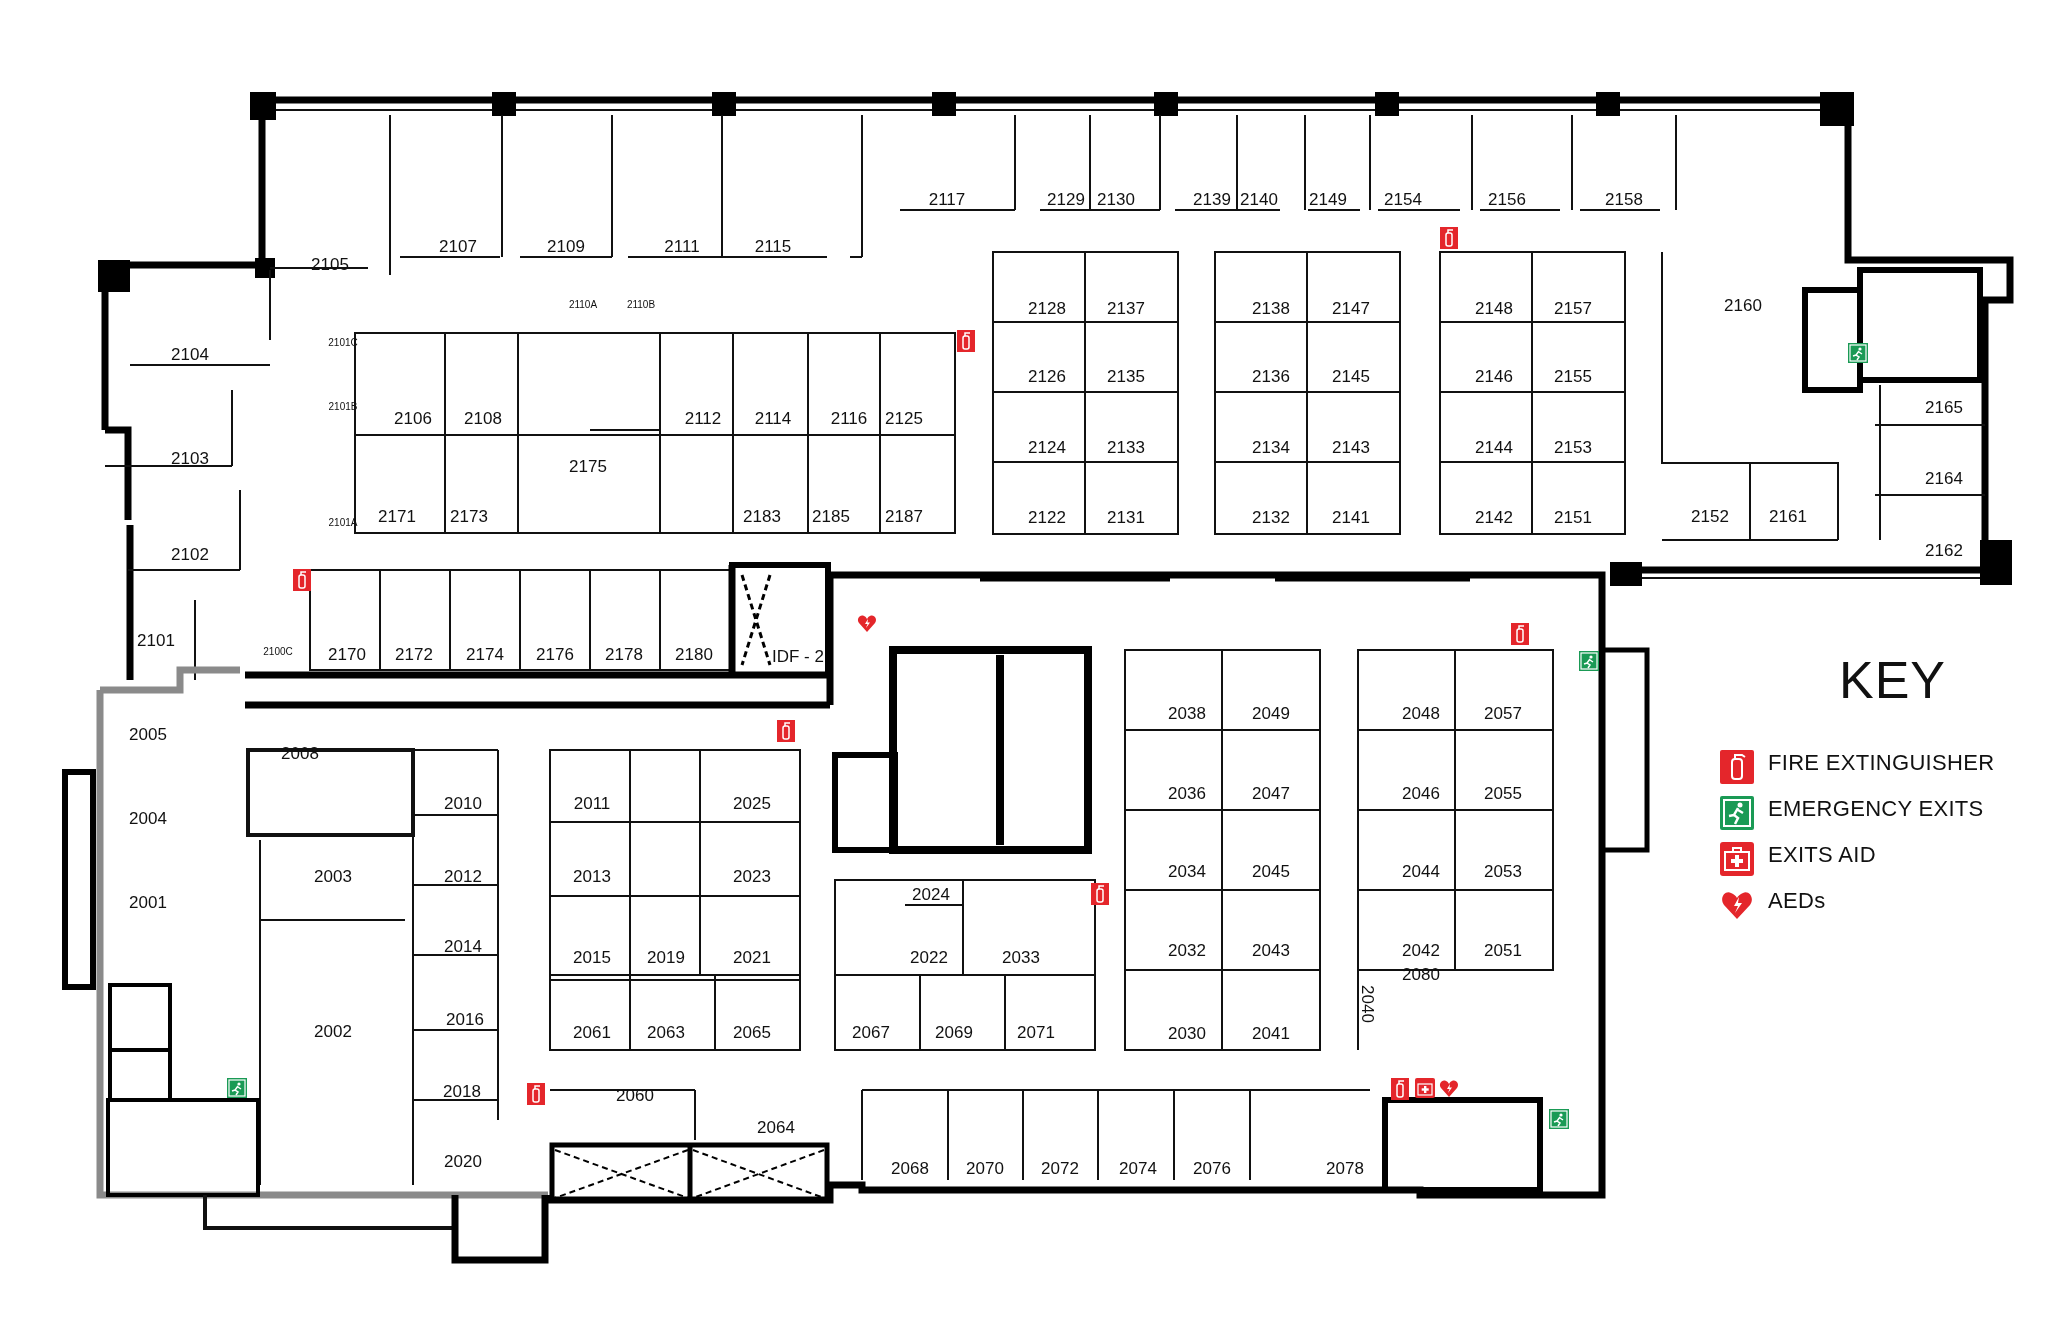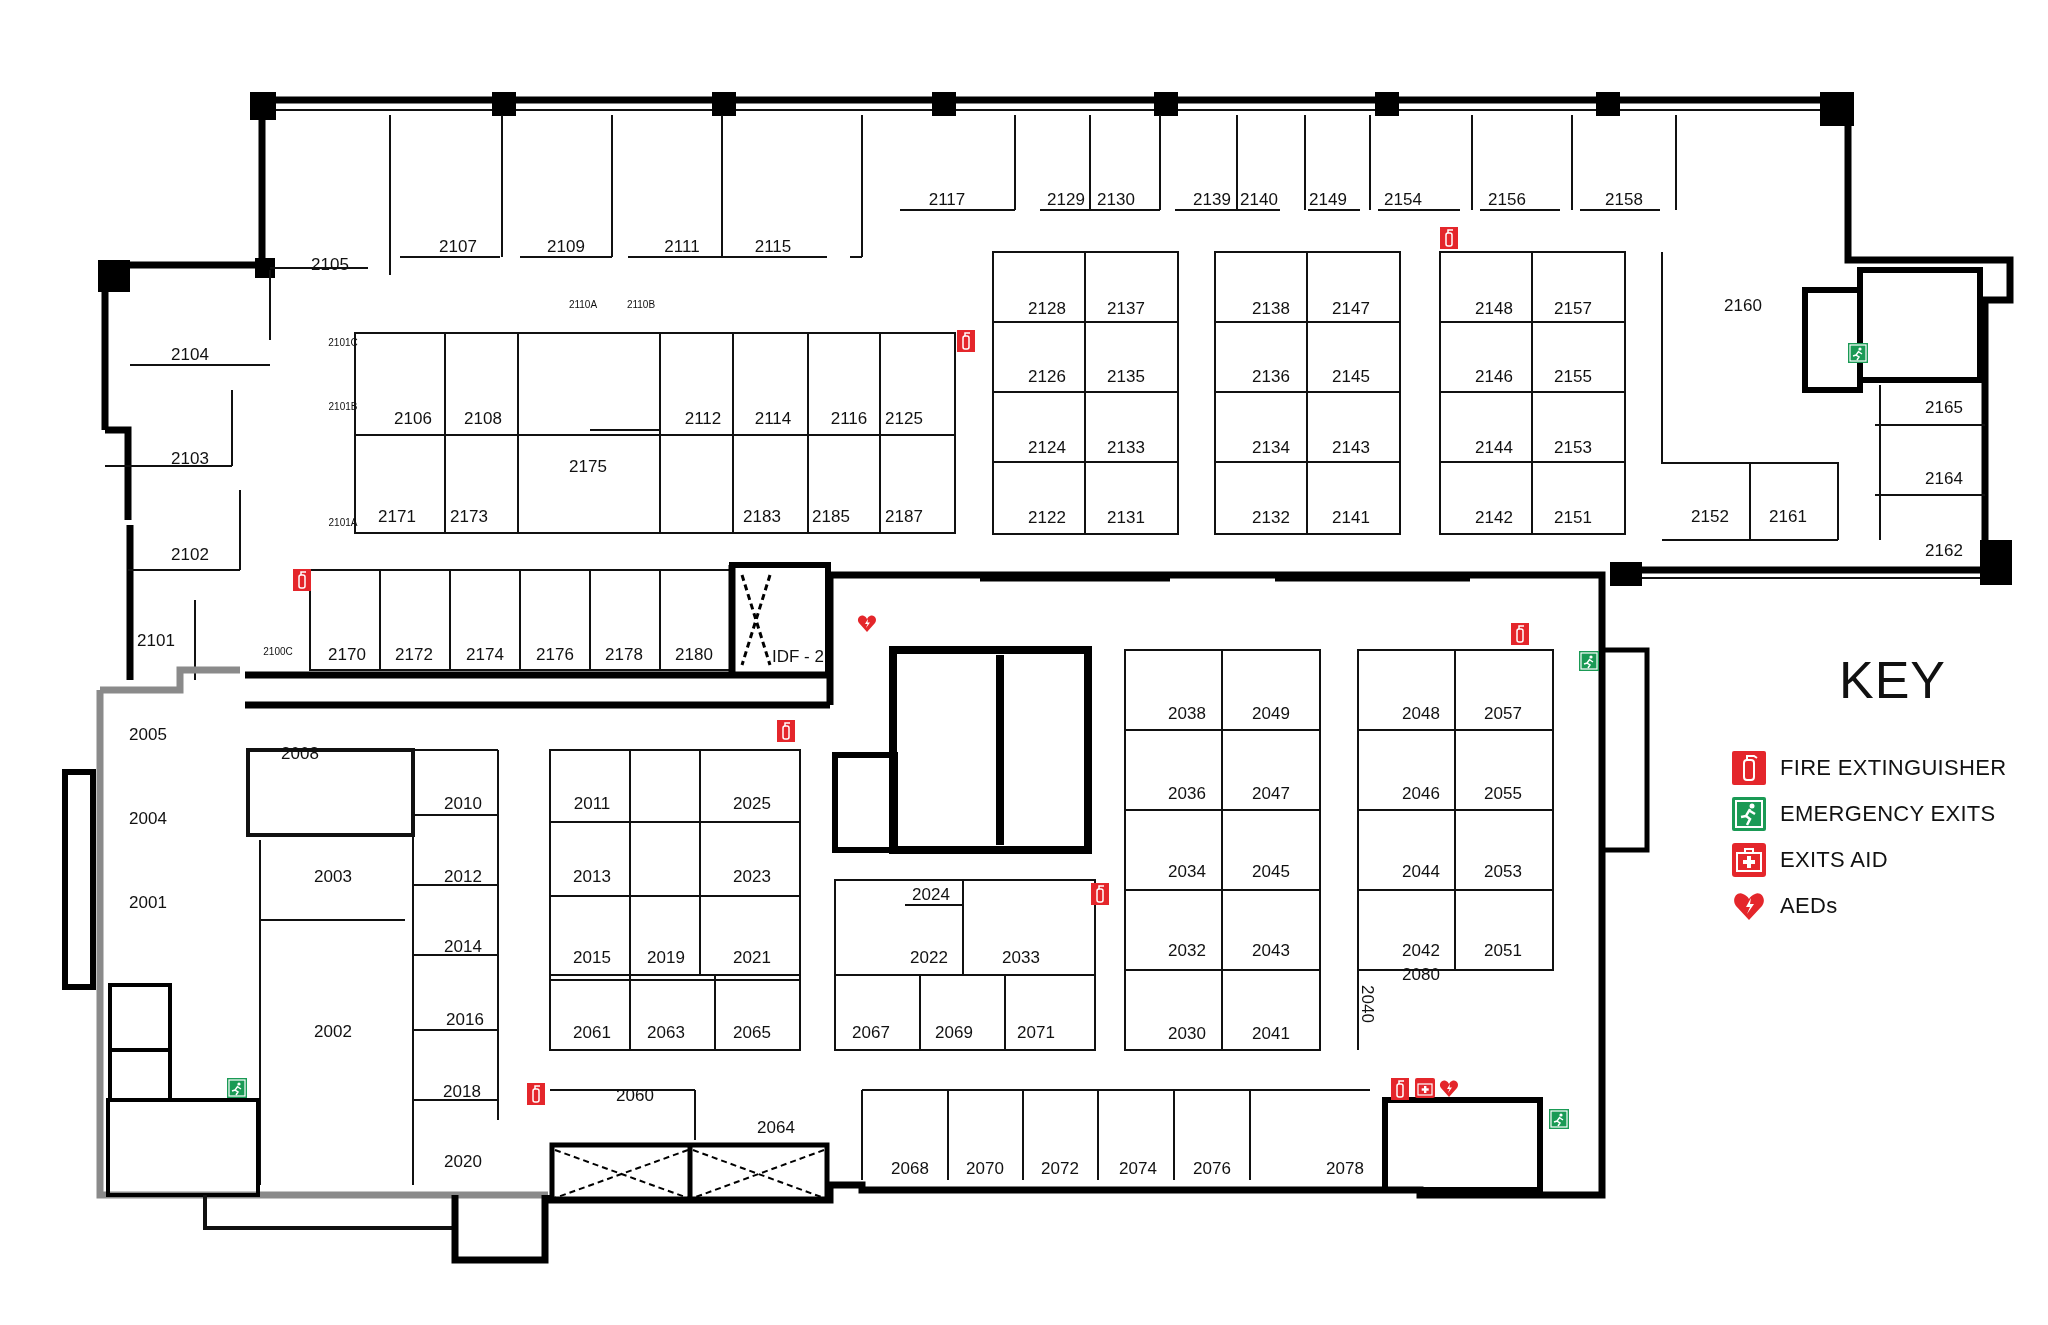--- a/index.html
+++ b/index.html
@@ -2,21 +2,21 @@
 <html><head>
 <meta charset="utf-8">
 <style>
   html, body { margin:0; padding:0; background:#ffffff; }
   body { width:2048px; height:1325px; position:relative; overflow:hidden; font-family:"Liberation Sans", sans-serif; }
   #plan { position:absolute; left:0; top:0; width:2048px; height:1325px; }
   .room-label { font-family:"Liberation Sans Narrow","Liberation Sans", sans-serif; font-size:17px; fill:#111; text-anchor:middle; }
   .room-label.small { font-size:10px; }
   .key { position:absolute; left:1720px; top:650px; width:320px; }
   .key-title { position:absolute; left:95px; top:0; font-size:52px; color:#111; letter-spacing:1px;margin-left:24px; }
-  .key-item { position:absolute; left:12px; height:36px; display:flex; align-items:center; }
+  .key-item { position:absolute; left:0; height:36px; display:flex; align-items:flex-start; }
   .key-icon { width:34px; height:34px; display:inline-block; position:relative; }
   .key-text { margin-left:14px; font-size:22px; color:#111; letter-spacing:0.3px; }
   .wall-thick { stroke:#000; stroke-width:7; fill:none; }
   .wall { stroke:#111; stroke-width:2; fill:none; }
   .wall-gray { stroke:#8a8a8a; stroke-width:7; fill:none; }
 </style>
 </head>
 <body>
 
 <svg id="plan" viewBox="0 0 2048 1325" xmlns="http://www.w3.org/2000/svg">

